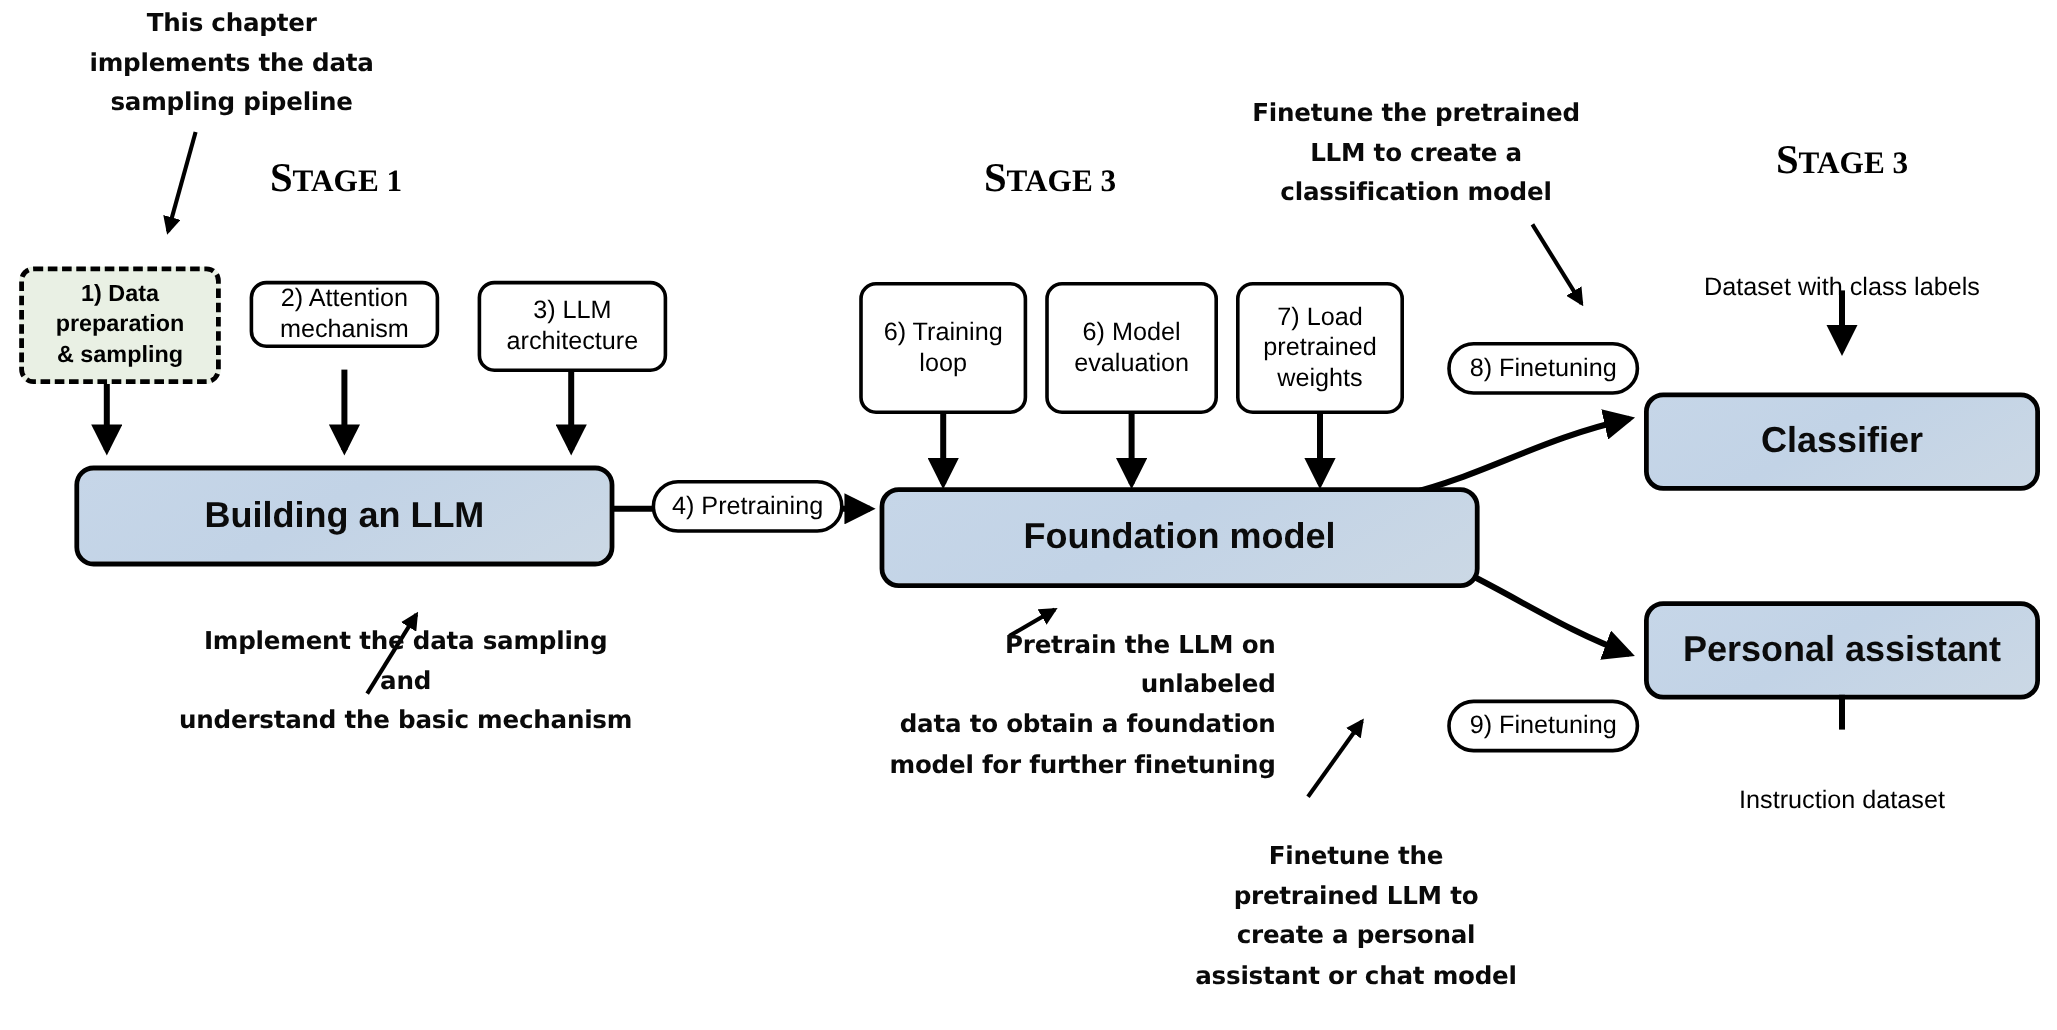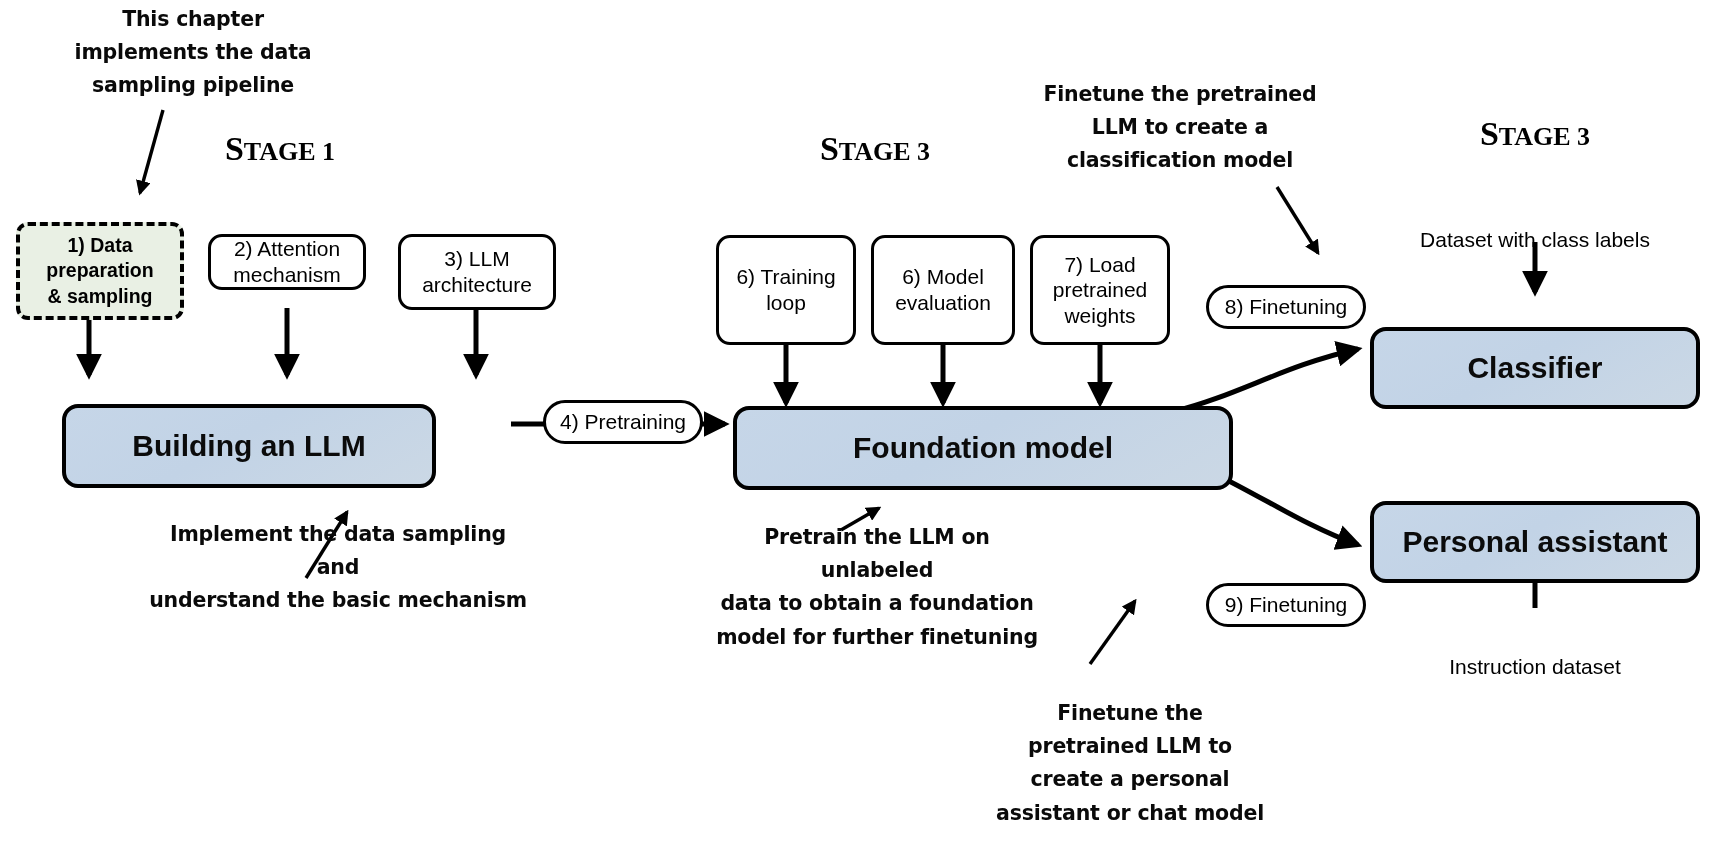--- a/index.html
+++ b/index.html
@@ -156,21 +156,21 @@
     <path d="M 1090 664 L 1135 601" stroke="#000" stroke-width="3.4" fill="none" marker-end="url(#ahs)"></path>
   </svg>
 
   <div class="abs callout" style="left:68px; top:3px; width:250px;">This chapter
 implements the data
 sampling pipeline</div>
 
   <div class="abs callout" style="left:148px; top:518px; width:380px;">Implement the data sampling and
 understand the basic mechanism</div>
 
-  <div class="abs callout" style="left:712px; top:521px; width:330px;">Pretrain the LLM on unlabeled
+  <div class="abs callout" style="left:733px; top:521px; width:330px;text-align:right;">Pretrain the LLM on unlabeled
 data to obtain a foundation
 model for further finetuning</div>
 
   <div class="abs callout" style="left:1030px; top:78px; width:300px;">Finetune the pretrained
 LLM to create a
 classification model</div>
 
   <div class="abs callout" style="left:990px; top:697px; width:280px;">Finetune the
 pretrained LLM to
 create a personal
@@ -207,21 +207,21 @@
   <div class="abs topic" style="left:1030px; top:235px; width:140px; height:110px;">7) Load
 pretrained
 weights</div>
 
   <div class="abs pill" style="left:543px; top:400px; width:160px; height:44px;">4) Pretraining</div>
 
   <div class="abs pill" style="left:1206px; top:285px; width:160px; height:44px;">8) Finetuning</div>
 
   <div class="abs pill" style="left:1206px; top:583px; width:160px; height:44px;">9) Finetuning</div>
 
-  <div class="abs bigbox" style="left:62px; top:404px; width:374px; height:84px;">Building an LLM</div>
+  <div class="abs bigbox" style="left:62px; top:388px; width:450px; height:84px;">Building an LLM</div>
 
   <div class="abs bigbox" style="left:733px; top:406px; width:500px; height:84px;">Foundation model</div>
 
   <div class="abs bigbox" style="left:1370px; top:327px; width:330px; height:82px;">Classifier</div>
 
   <div class="abs bigbox" style="left:1370px; top:501px; width:330px; height:82px;">Personal assistant</div>
 
   <div class="abs plaintext" style="left:1380px; top:228px; width:310px;">Dataset with class labels</div>
 
   <div class="abs plaintext" style="left:1380px; top:655px; width:310px;">Instruction dataset</div>

